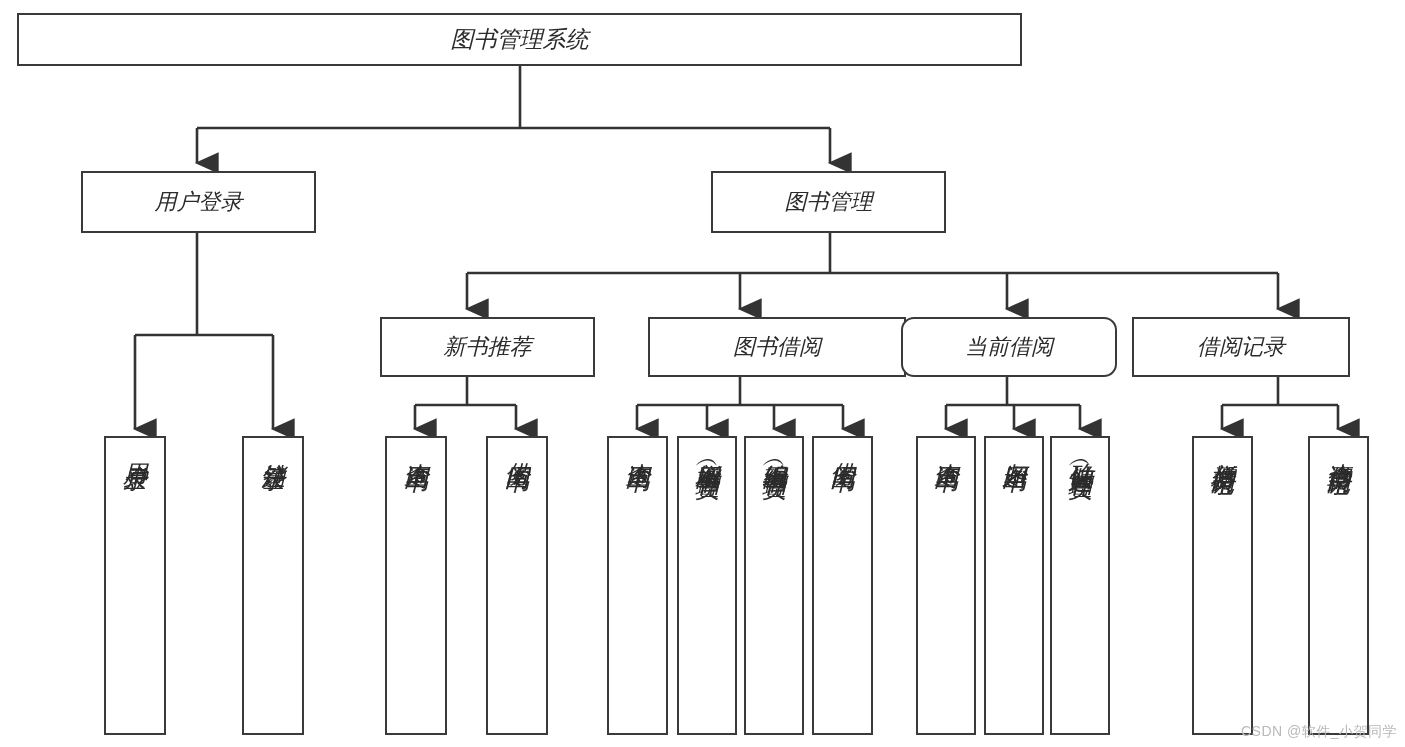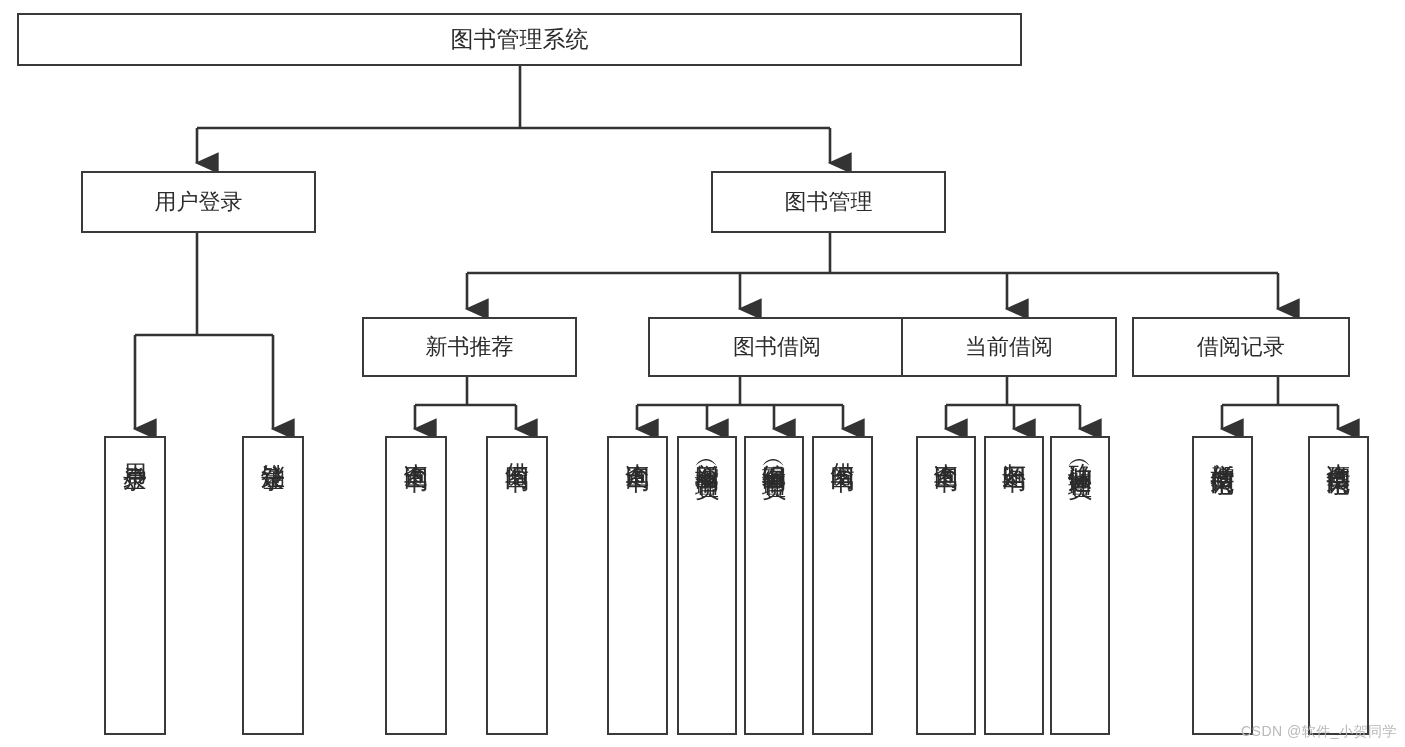--- a/index.html
+++ b/index.html
@@ -27,20 +27,21 @@
   }
   .node {
     position: absolute;
     box-sizing: border-box;
     background: #ffffff;
     border: 2px solid #3a3a3a;
     display: flex;
     align-items: center;
     justify-content: center;
     z-index: 2;
+    font-style: italic;
   }
   .node .lbl {
     color: #2b2b2b;
     text-align: center;
     line-height: 1.12;
     white-space: nowrap;
   }
   
   .node.horiz .lbl {
     font-size: 22px;
@@ -135,29 +136,29 @@
   </div>
 
   <div class="node horiz" style="left:81px; top:171px; width:235px; height:62px;">
     <span class="lbl">用户登录</span>
   </div>
 
   <div class="node horiz" style="left:711px; top:171px; width:235px; height:62px;">
     <span class="lbl">图书管理</span>
   </div>
 
-  <div class="node horiz" style="left:362px; top:317px; width:215px; height:60px;">
+  <div class="node horiz" style="left:380px; top:317px; width:215px; height:60px;">
     <span class="lbl">新书推荐</span>
   </div>
 
   <div class="node horiz" style="left:648px; top:317px; width:258px; height:60px;">
     <span class="lbl">图书借阅</span>
   </div>
 
-  <div class="node horiz" style="left:901px; top:317px; width:216px; height:60px;">
+  <div class="node horiz" style="left:901px; top:317px; width:216px; height:60px;border-radius:13px;">
     <span class="lbl">当前借阅</span>
   </div>
 
   <div class="node horiz" style="left:1132px; top:317px; width:218px; height:60px;">
     <span class="lbl">借阅记录</span>
   </div>
 
   <div class="node vert" style="left:104px; top:436px; width:62px; height:299px;">
     <span class="lbl">用户登录</span>
   </div>

